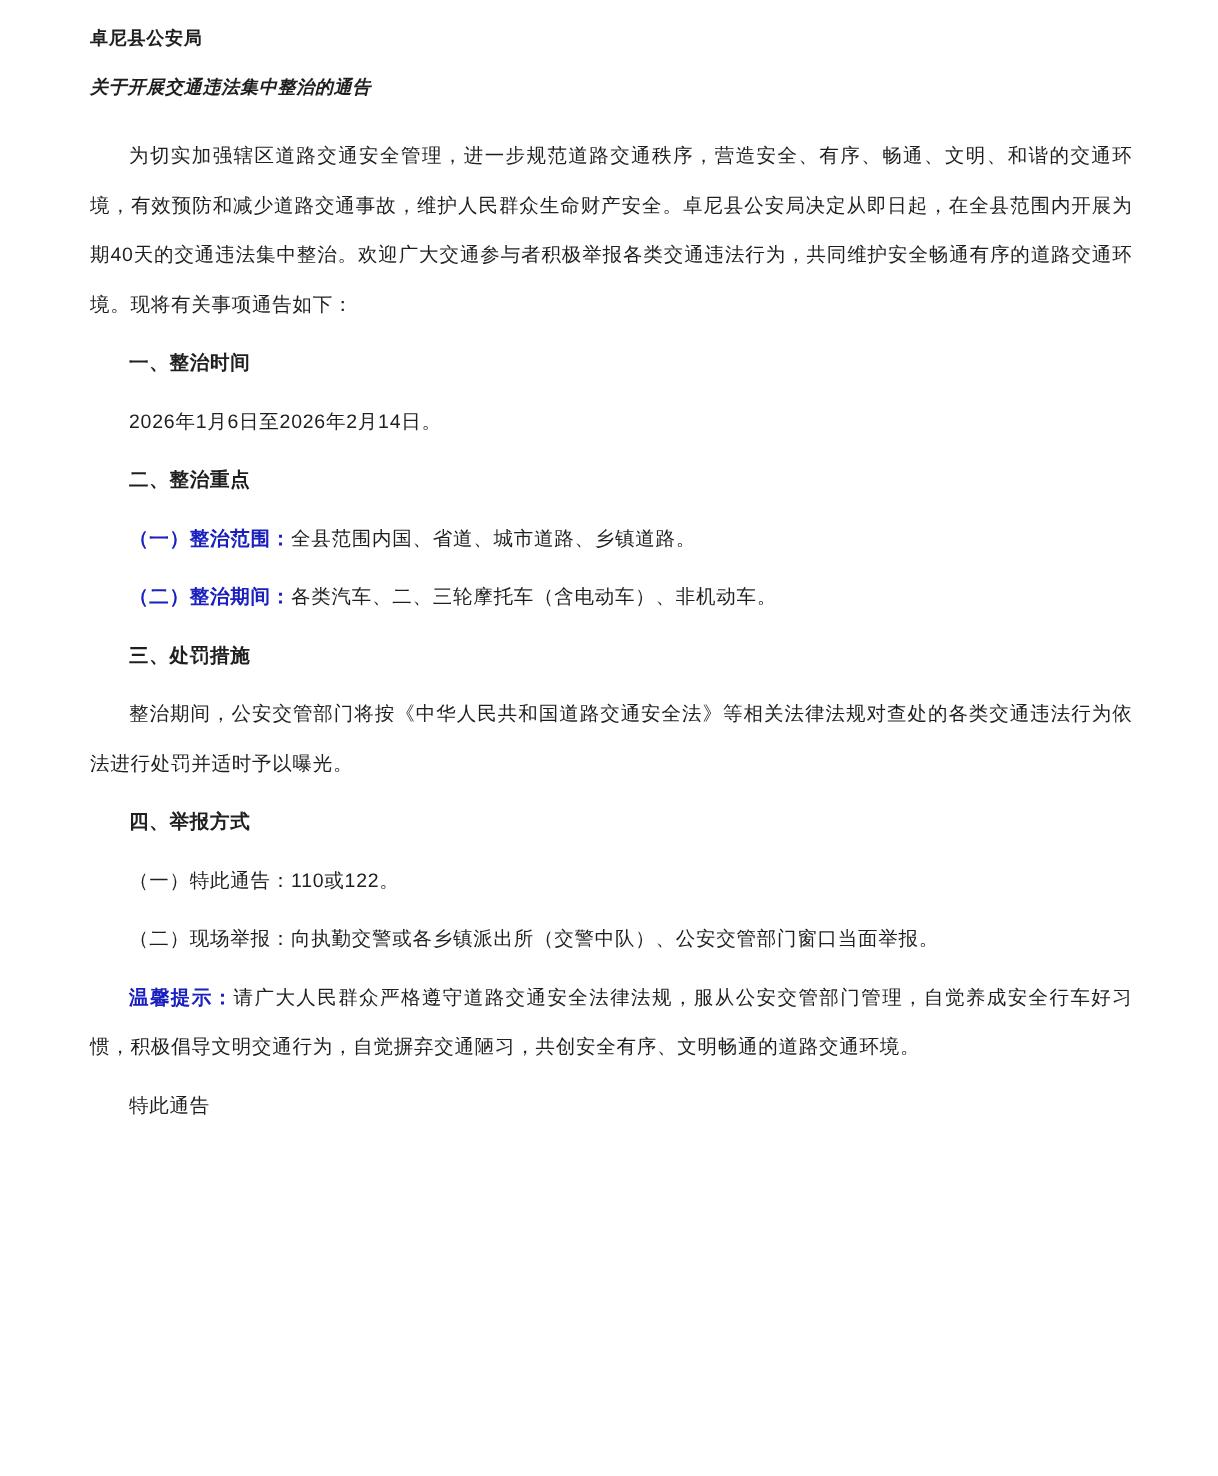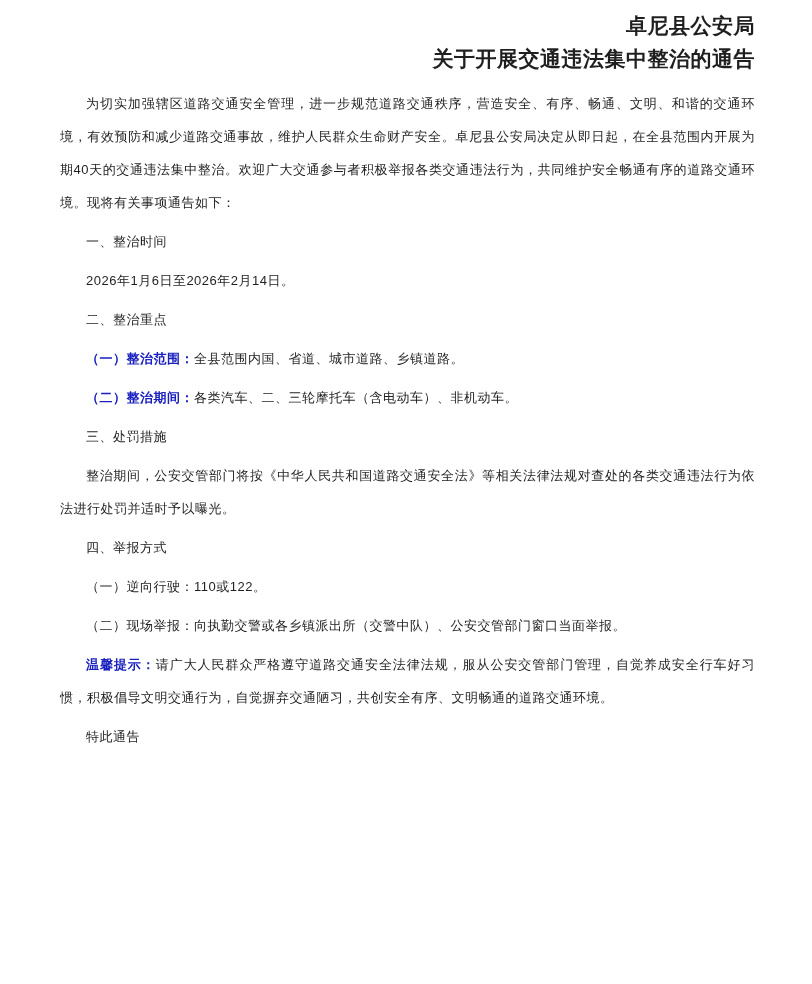--- a/index.html
+++ b/index.html
@@ -24,29 +24,29 @@
     font-size:13px;
     line-height:33px;
     margin:0 0 6px 0;
     font-weight:normal;
     text-align:justify;
     text-indent:2em;
     letter-spacing:0.5px;
     color:var(--text);
   }
   .article h1,.article h2.center{
-    text-align:right;
+    text-align:left;
     text-indent:0;
     font-weight:bold;
-    font-size:21px;
+    font-size:12px;
   }
   .article h1{margin-bottom:0;}
-  .article h2.center{margin-bottom:12px;}
+  .article h2.center{margin-bottom:12px;font-style:italic;}
   .article .sec-heading{
-    font-weight:normal;
+    font-weight:bold;
     text-align:left;
   }
   .lead-blue{
     color:var(--accent);
     font-weight:bold;
   }
 </style>
 </head>
 <body>
 
@@ -60,19 +60,19 @@
   <p>2026年1月6日至2026年2月14日。</p>
 
   <p class="sec-heading">二、整治重点</p>
   <p><span class="lead-blue">（一）整治范围：</span><span>全县范围内国、省道、城市道路、乡镇道路。</span></p>
   <p><span class="lead-blue">（二）整治期间：</span><span>各类汽车、二、三轮摩托车（含电动车）、非机动车。</span></p>
 
   <p class="sec-heading">三、处罚措施</p>
   <p>整治期间，公安交管部门将按《中华人民共和国道路交通安全法》等相关法律法规对查处的各类交通违法行为依法进行处罚并适时予以曝光。</p>
 
   <p class="sec-heading">四、举报方式</p>
-  <p>（一）逆向行驶：110或122。</p>
+  <p>（一）特此通告：110或122。</p>
   <p>（二）现场举报：向执勤交警或各乡镇派出所（交警中队）、公安交管部门窗口当面举报。</p>
 
   <p><span class="lead-blue">温馨提示：</span><span>请广大人民群众严格遵守道路交通安全法律法规，服从公安交管部门管理，自觉养成安全行车好习惯，积极倡导文明交通行为，自觉摒弃交通陋习，共创安全有序、文明畅通的道路交通环境。</span></p>
 
   <p>特此通告</p>
 </div>
 
 </body></html>

